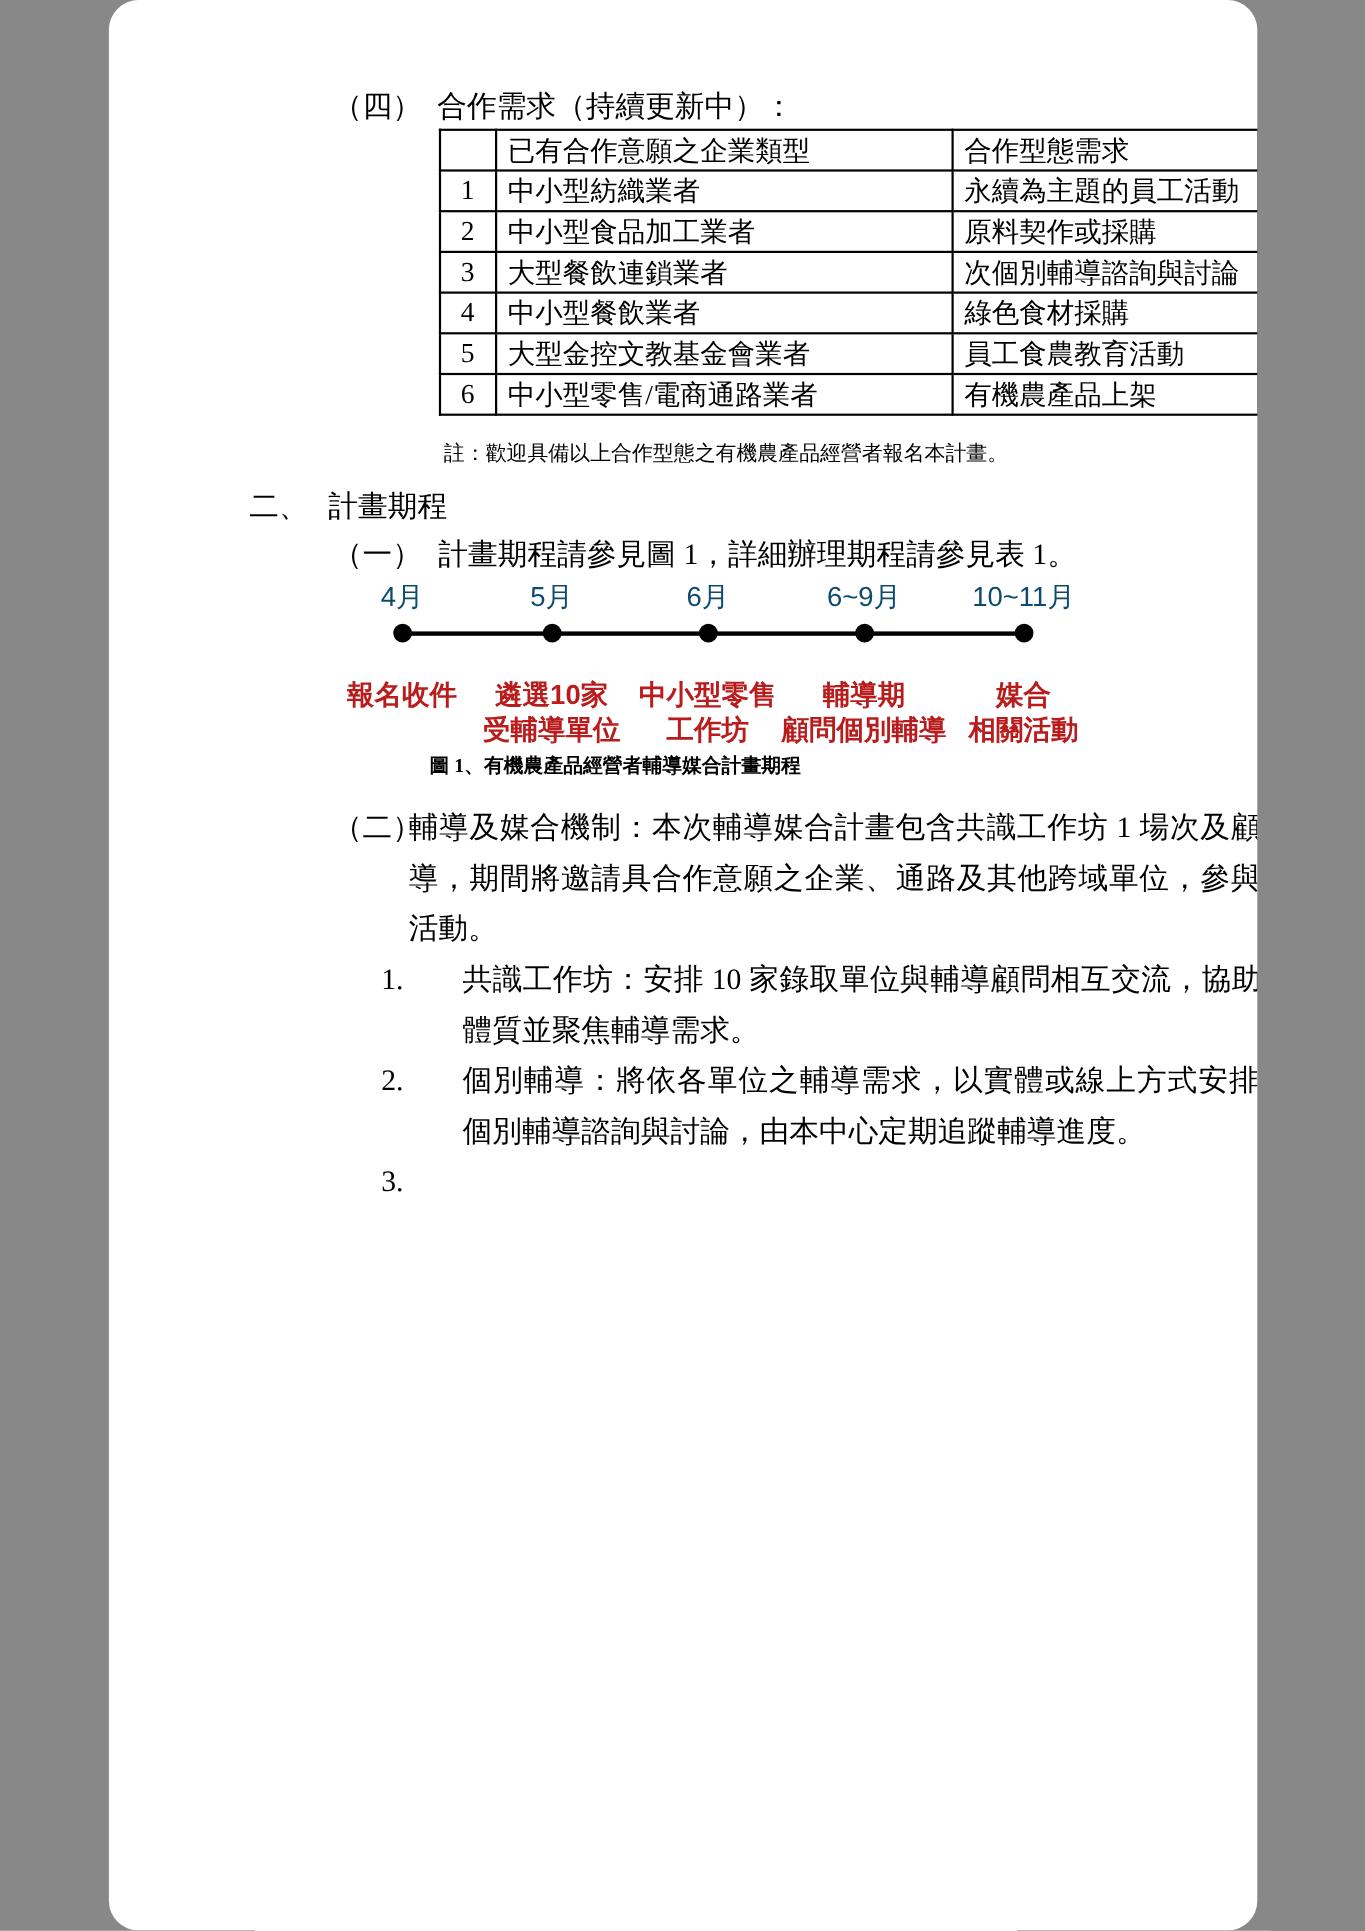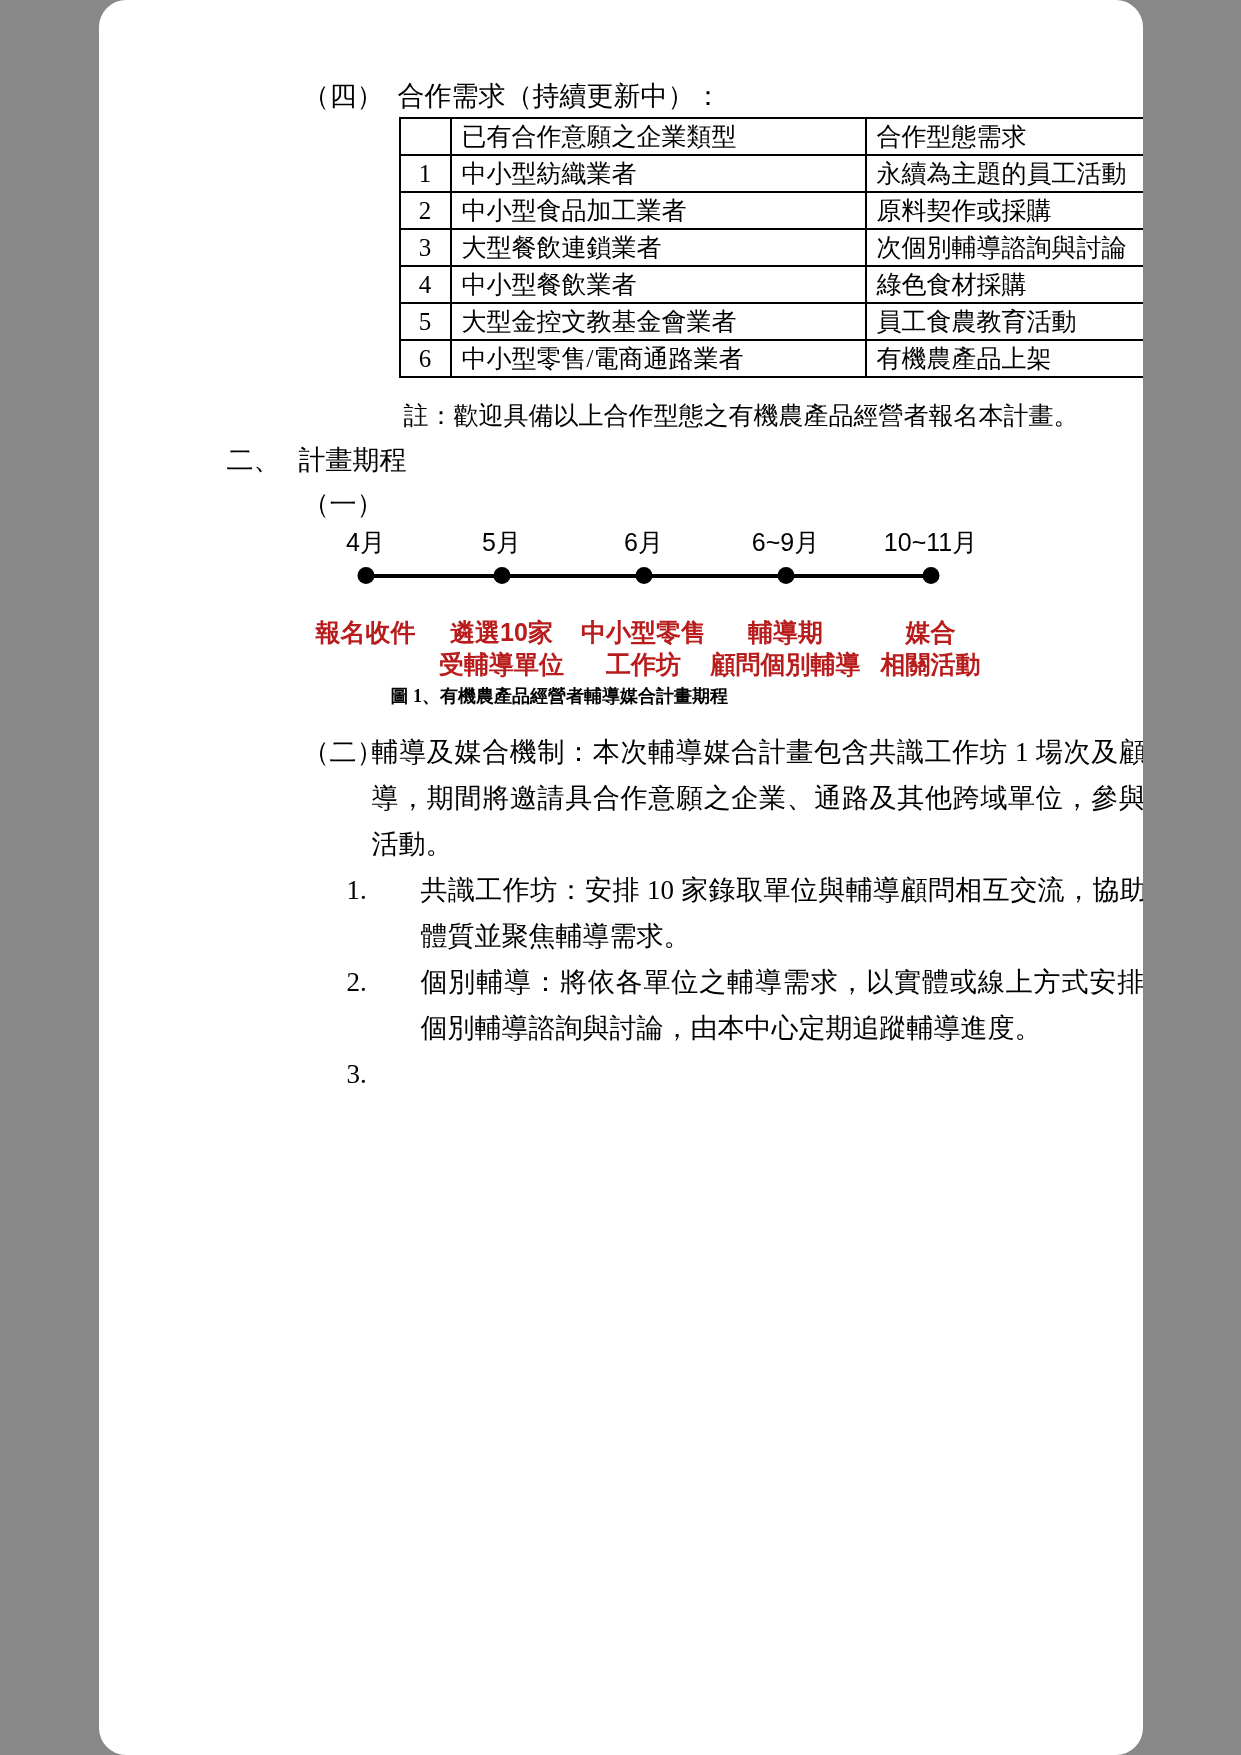--- a/index.html
+++ b/index.html
@@ -34,27 +34,27 @@
   table.coop td,table.coop th{
     border:2px solid #000;
     height:35px;padding:0 10px;
     font-weight:normal;text-align:left;
     overflow:hidden;white-space:nowrap;
   }
   table.coop .c-num{width:49px;text-align:center;padding:0;}
   table.coop .c-type{width:393px;}
   table.coop .c-need{width:256px;}
 
-  .note-row{top:399px;left:305px;font-size:25px;white-space:nowrap;}
+  .note-row{top:399px;left:305px;font-size:19px;white-space:nowrap;}
 
   
   .tl-month{
     top:526px;transform:translateX(-50%);
     font-family:"Liberation Sans","DejaVu Sans",sans-serif;
-    font-size:25px;white-space:nowrap;color:#000000;
+    font-size:25px;white-space:nowrap;color:#0c4a6e;
   }
   .tl-line{top:574px;left:267px;width:565px;height:4px;background:#000;}
   .tl-dot{top:567px;width:17px;height:17px;border-radius:50%;background:#000;transform:translateX(-50%);}
   .tl-label{
     top:589px;transform:translateX(-50%);
     font-family:"Liberation Sans","DejaVu Sans",sans-serif;
     font-size:25px;font-weight:bold;line-height:32px;
     text-align:center;white-space:nowrap;color:#b91c1c;margin-top:27px;
   }
   .ms0{left:267px;} .ms1{left:403px;} .ms2{left:545px;} .ms3{left:687px;} .ms4{left:832px;}
@@ -117,20 +117,21 @@
       </tr>
     </tbody>
   </table>
 
   <div class="abs note-row">註：歡迎具備以上合作型態之有機農產品經營者報名本計畫。</div>
 
   <div class="abs h2-row h2-label">二、</div>
   <div class="abs h2-row h2-title">計畫期程</div>
 
   <div class="abs item1-row item1-label">（一）</div>
+  <div class="abs item1-row item1-text">計畫期程請參見圖 1，詳細辦理期程請參見表 1。</div>
 
   <div>
     <div class="abs tl-line"></div>
 
     <div class="abs tl-month ms0">4月</div>
     <div class="abs tl-month ms1">5月</div>
     <div class="abs tl-month ms2">6月</div>
     <div class="abs tl-month ms3">6~9月</div>
     <div class="abs tl-month ms4">10~11月</div>
 

